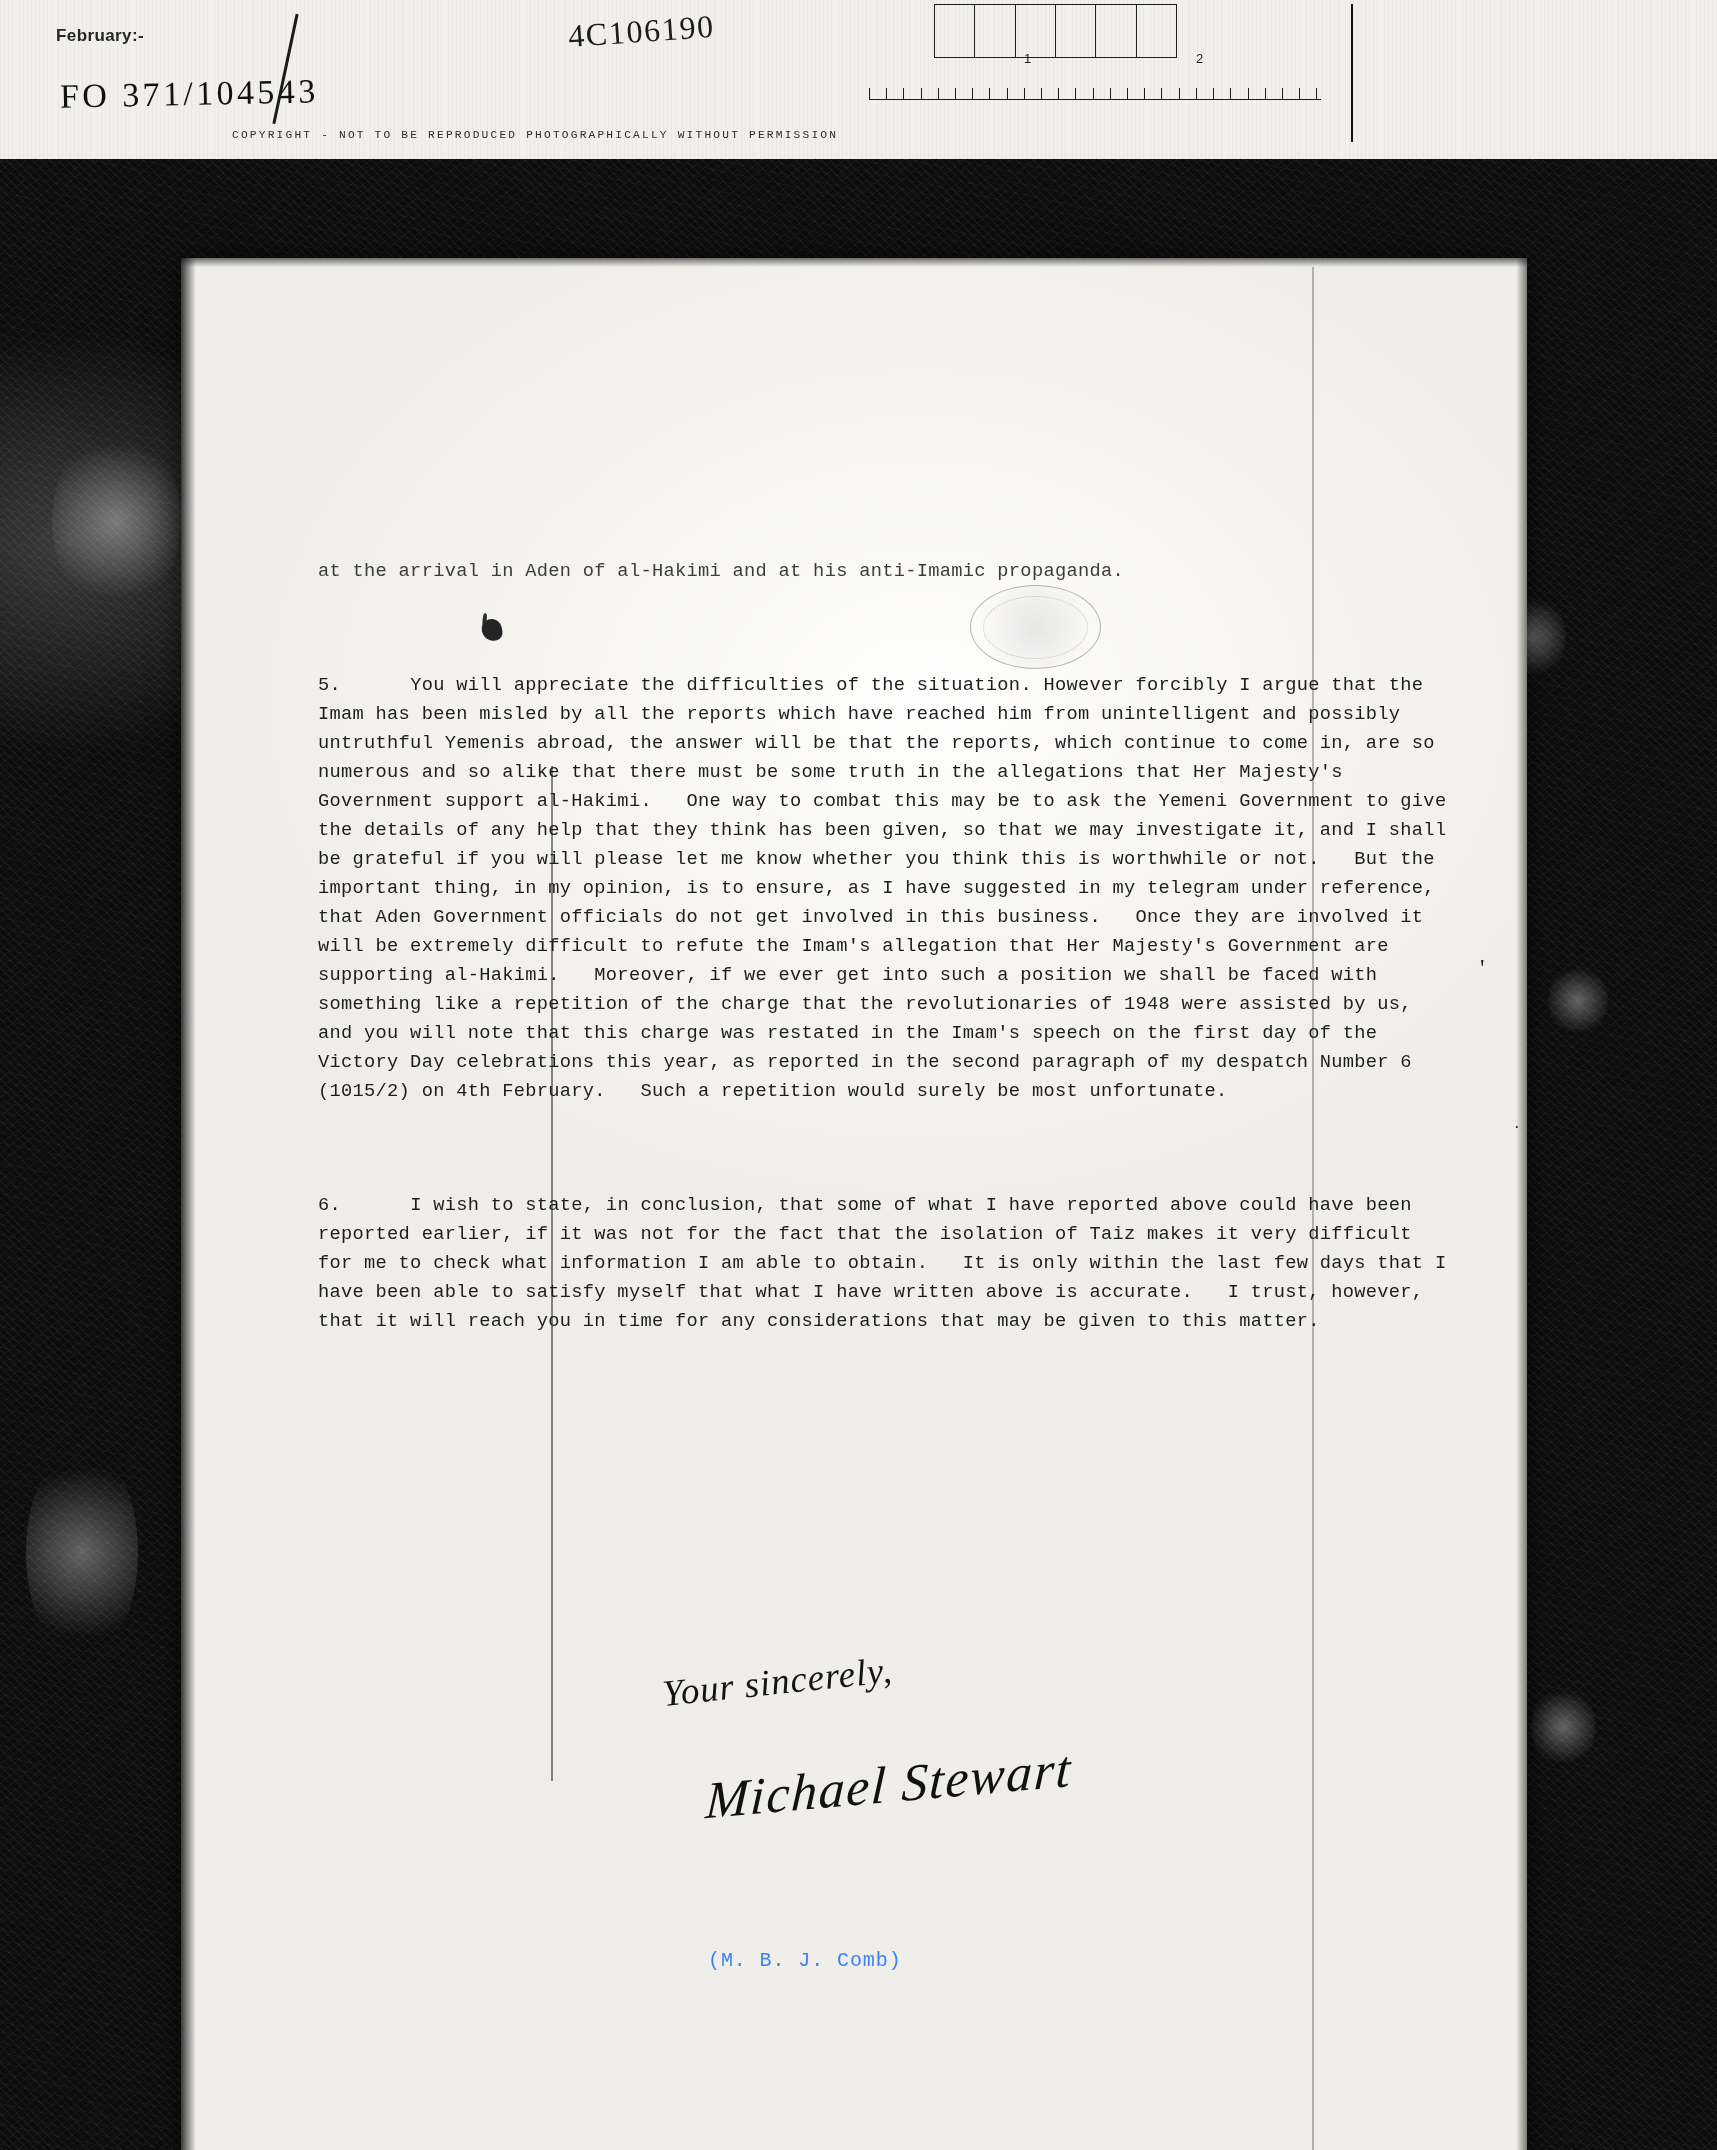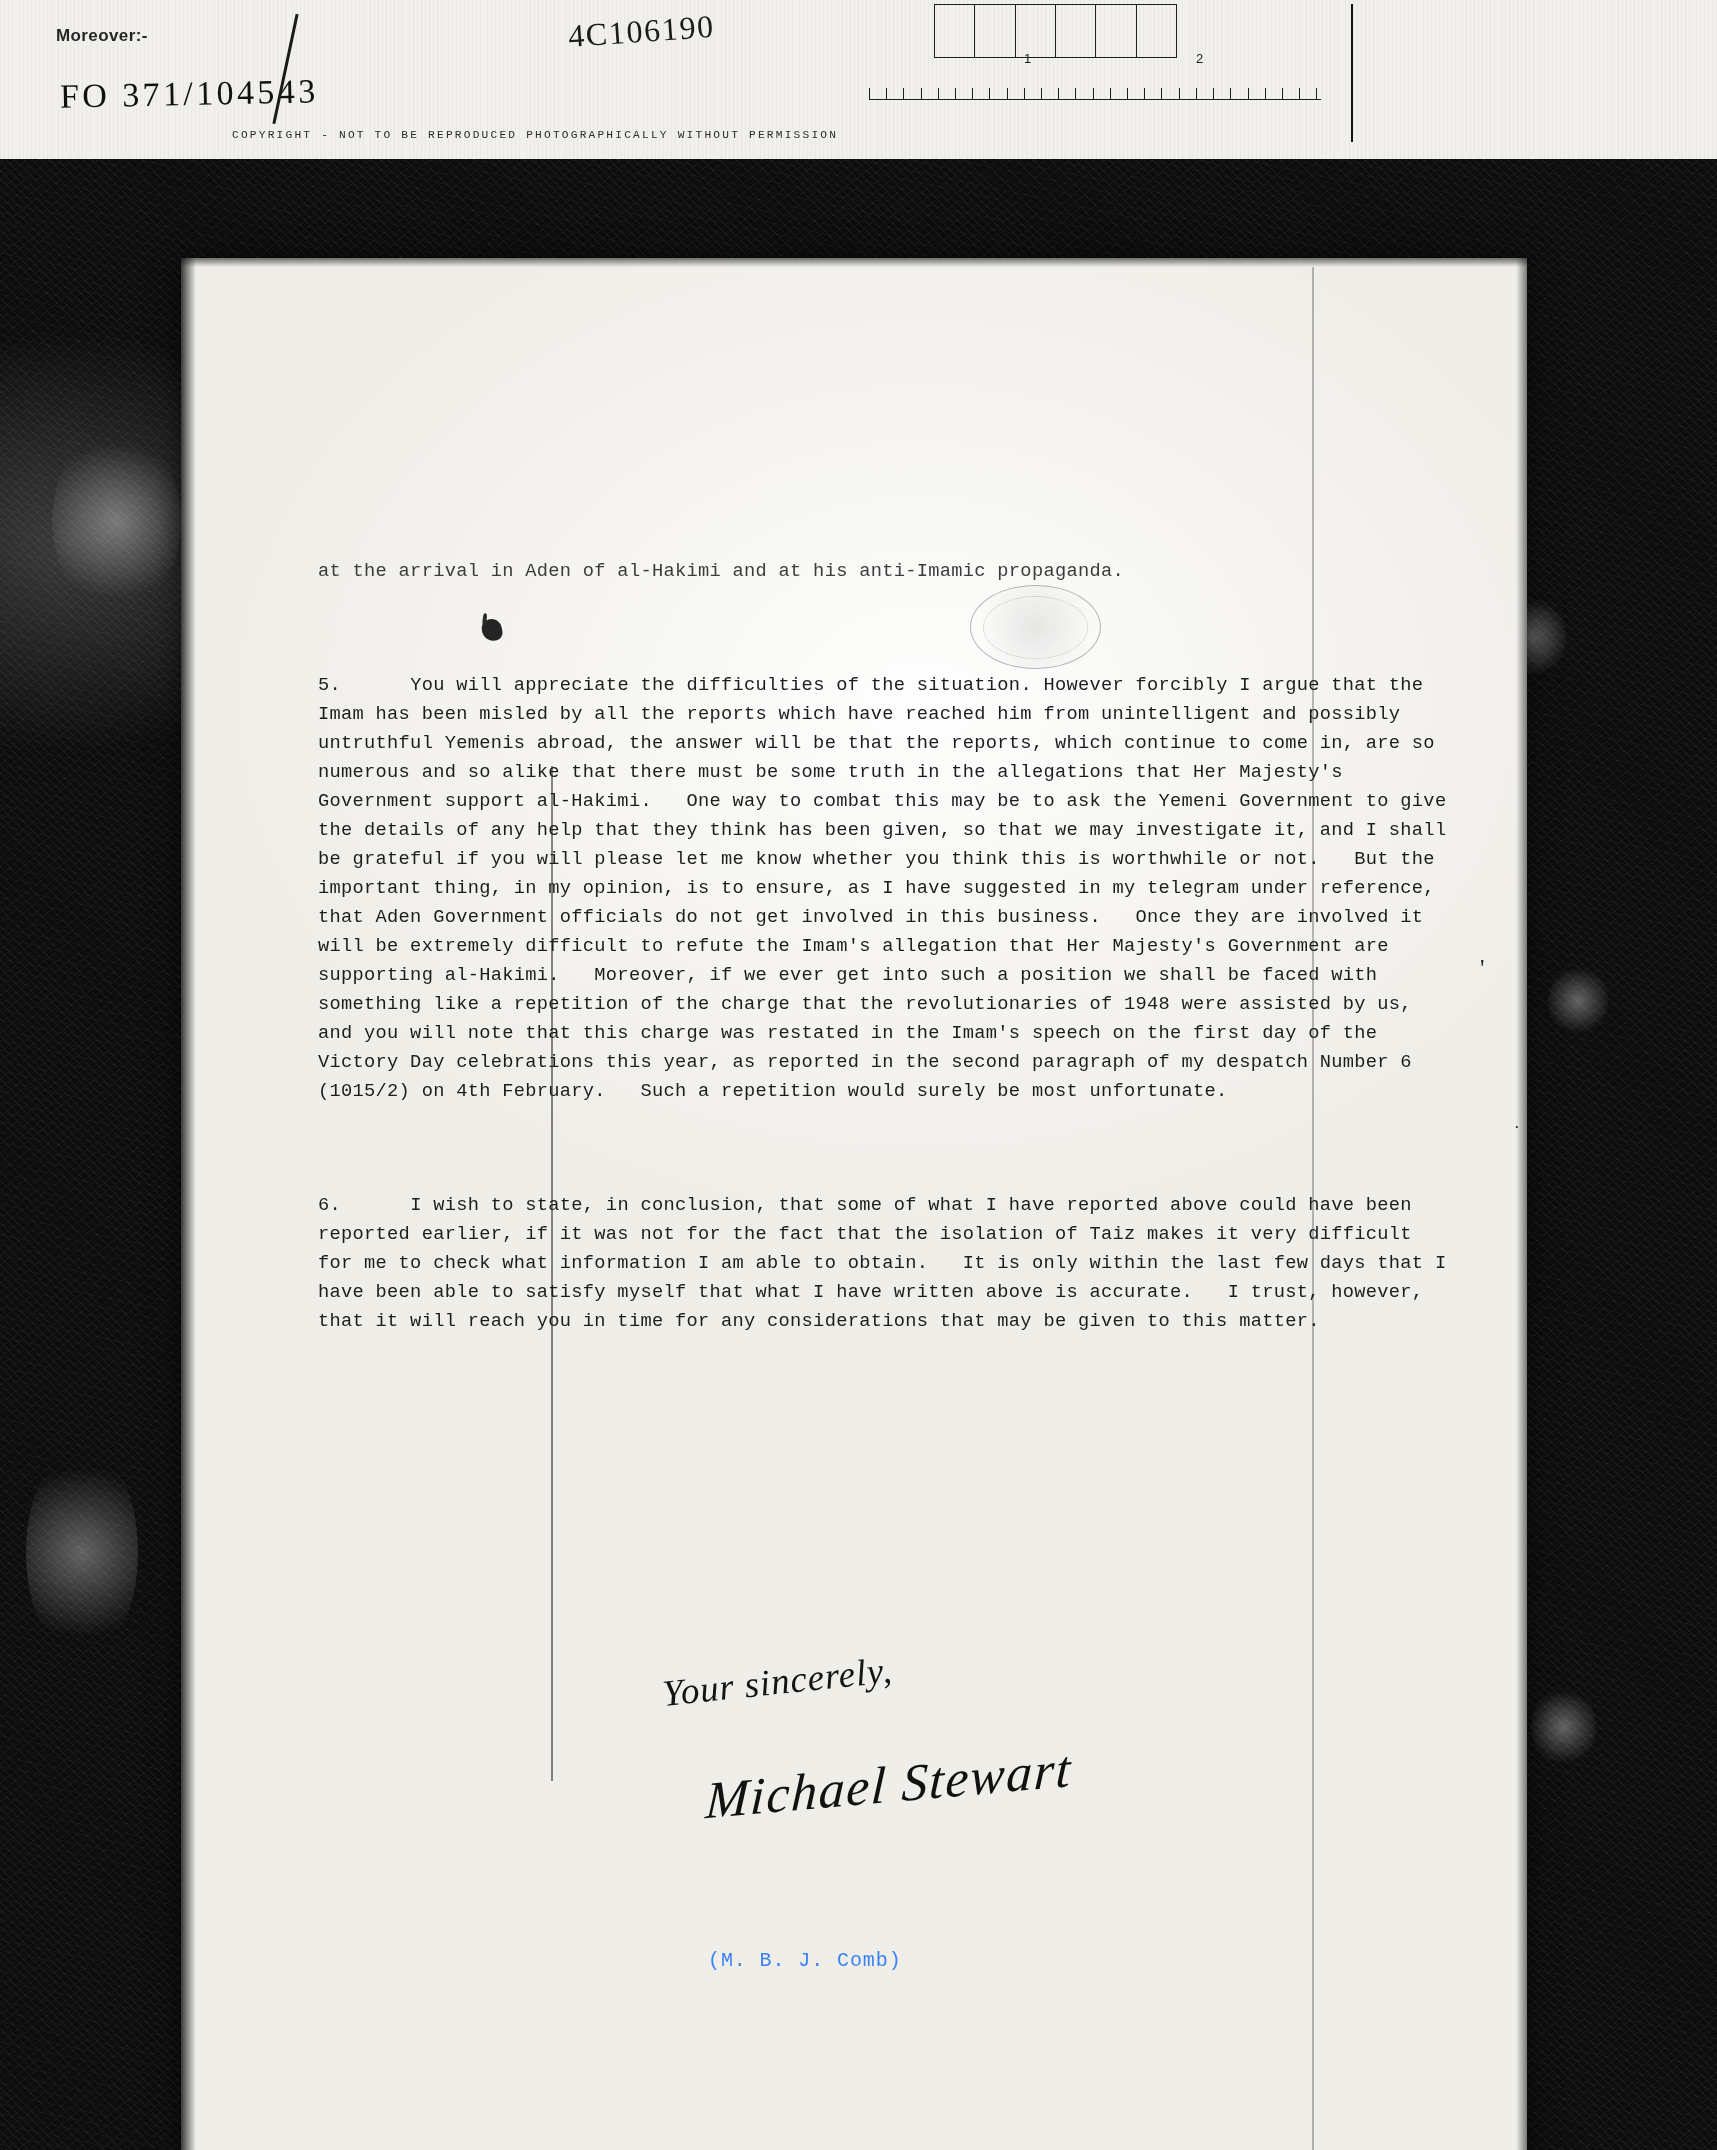--- a/index.html
+++ b/index.html
@@ -308,21 +308,21 @@
     <div class="smudge" style="left:1548px; top:809px; width:60px; height:73px;"></div>
     <div class="smudge" style="left:1531px; top:1531px; width:65px; height:82px;"></div>
     <div class="smudge" style="left:52px; top:275px; width:129px; height:181px;"></div>
     <div class="smudge" style="left:26px; top:1290px; width:112px; height:215px;"></div>
   </div>
   <div class="ruler-vline2"></div>
 
   <div class="header-strip">
     <div class="header-noise"></div>
 
-    <div class="ref-label">Moreover:-</div>
+    <div class="ref-label">February:-</div>
     <div class="ref-value">FO 371/104543</div>
     <div class="ref-slash"></div>
 
     <div class="handwritten-top">4C106190</div>
 
     <div class="copyright-line">COPYRIGHT - NOT TO BE REPRODUCED PHOTOGRAPHICALLY WITHOUT PERMISSION</div>
 
     <div class="ruler">
       <div class="ruler-box">
         <div></div>

